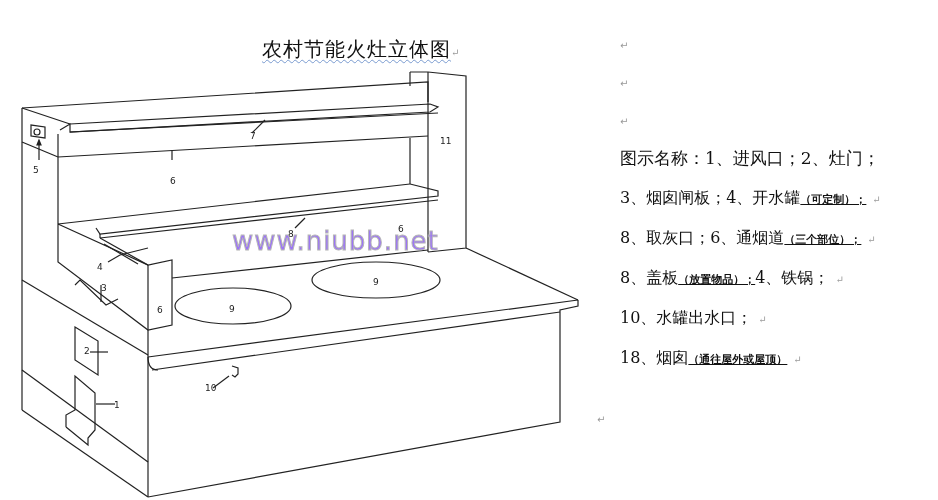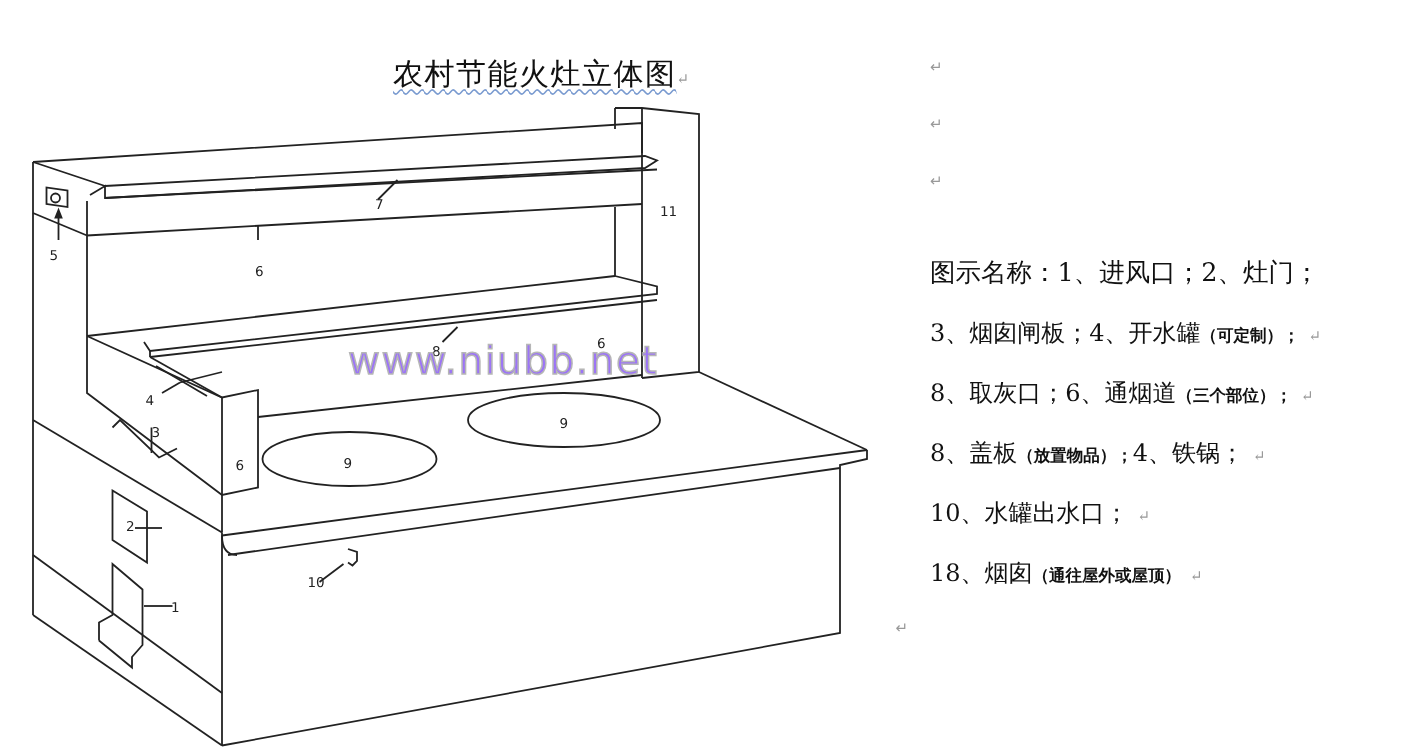--- a/index.html
+++ b/index.html
@@ -4,22 +4,22 @@
 <style>
   html,body{margin:0;padding:0;background:#fff;}
   body{width:938px;height:500px;position:relative;overflow:hidden;font-family:"DejaVu Sans","Liberation Sans",sans-serif;color:#111;}
   .title{position:absolute;left:262px;top:36px;font-size:20px;letter-spacing:1px;font-family:"DejaVu Serif","Liberation Serif",serif;}
   .title .u{text-decoration:underline wavy #7a9bd0;text-decoration-thickness:1px;text-underline-offset:3px;}
   .pm{position:absolute;color:#999;font-size:10px;}
   svg.d{position:absolute;left:0;top:0;}
   .lbl{font-family:"DejaVu Sans","Liberation Sans",sans-serif;font-size:9px;fill:#222;}
   .legend{position:absolute;left:620px;top:146px;font-family:"DejaVu Serif","Liberation Serif",serif;}
   .legend .row{height:40px;line-height:24px;font-size:16px;white-space:nowrap;}
-  .legend .row.first{font-size:17px;margin-top:24px;}
-  .legend .sm{font-size:11px;font-weight:bold;}
+  .legend .row.first{font-size:17px;}
+  .legend .sm{font-size:11px;font-weight:bold;text-decoration:underline;}
   .legend .pm2{color:#999;font-size:10px;margin-left:6px;}
   .wm{position:absolute;left:232px;top:226px;font-size:26px;color:#8b5cf6;-webkit-text-stroke:1px #aaa;letter-spacing:1px;font-family:"DejaVu Sans","Liberation Sans",sans-serif;opacity:.85;}
 </style>
 </head>
 <body>
 
 <div class="title"><span class="u">农村节能火灶立体图</span><span class="pm" style="position:static">↵</span></div>
 
 <span class="pm" style="left:620px;top:40px">↵</span>
 <span class="pm" style="left:620px;top:78px">↵</span>

